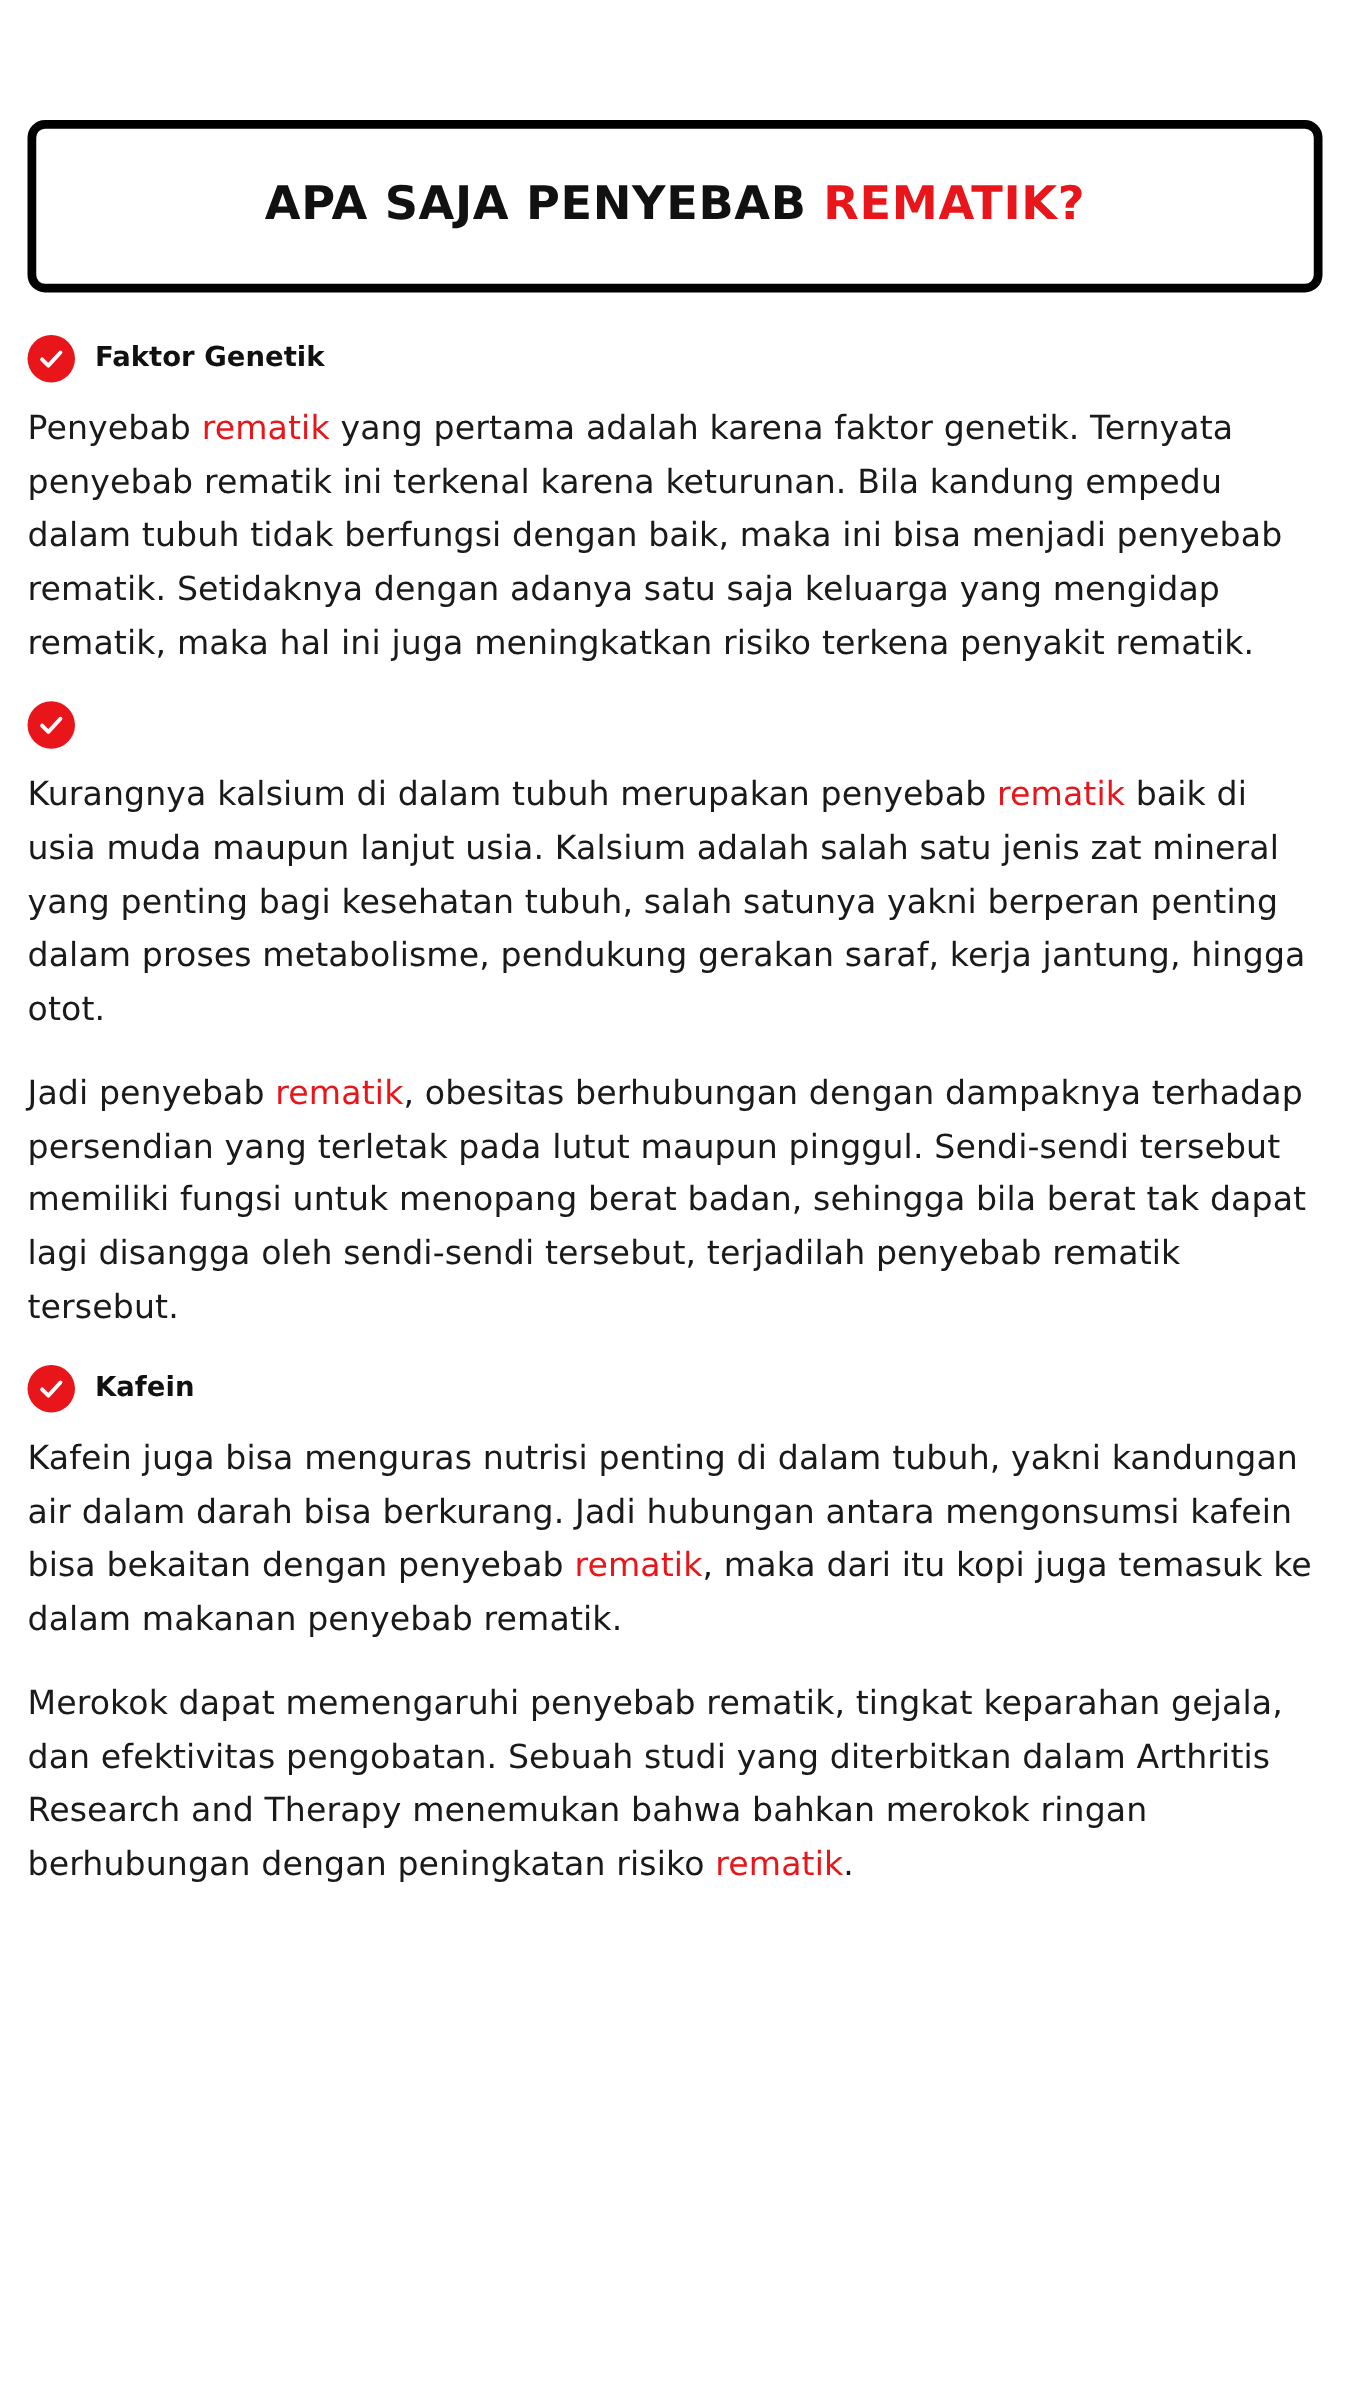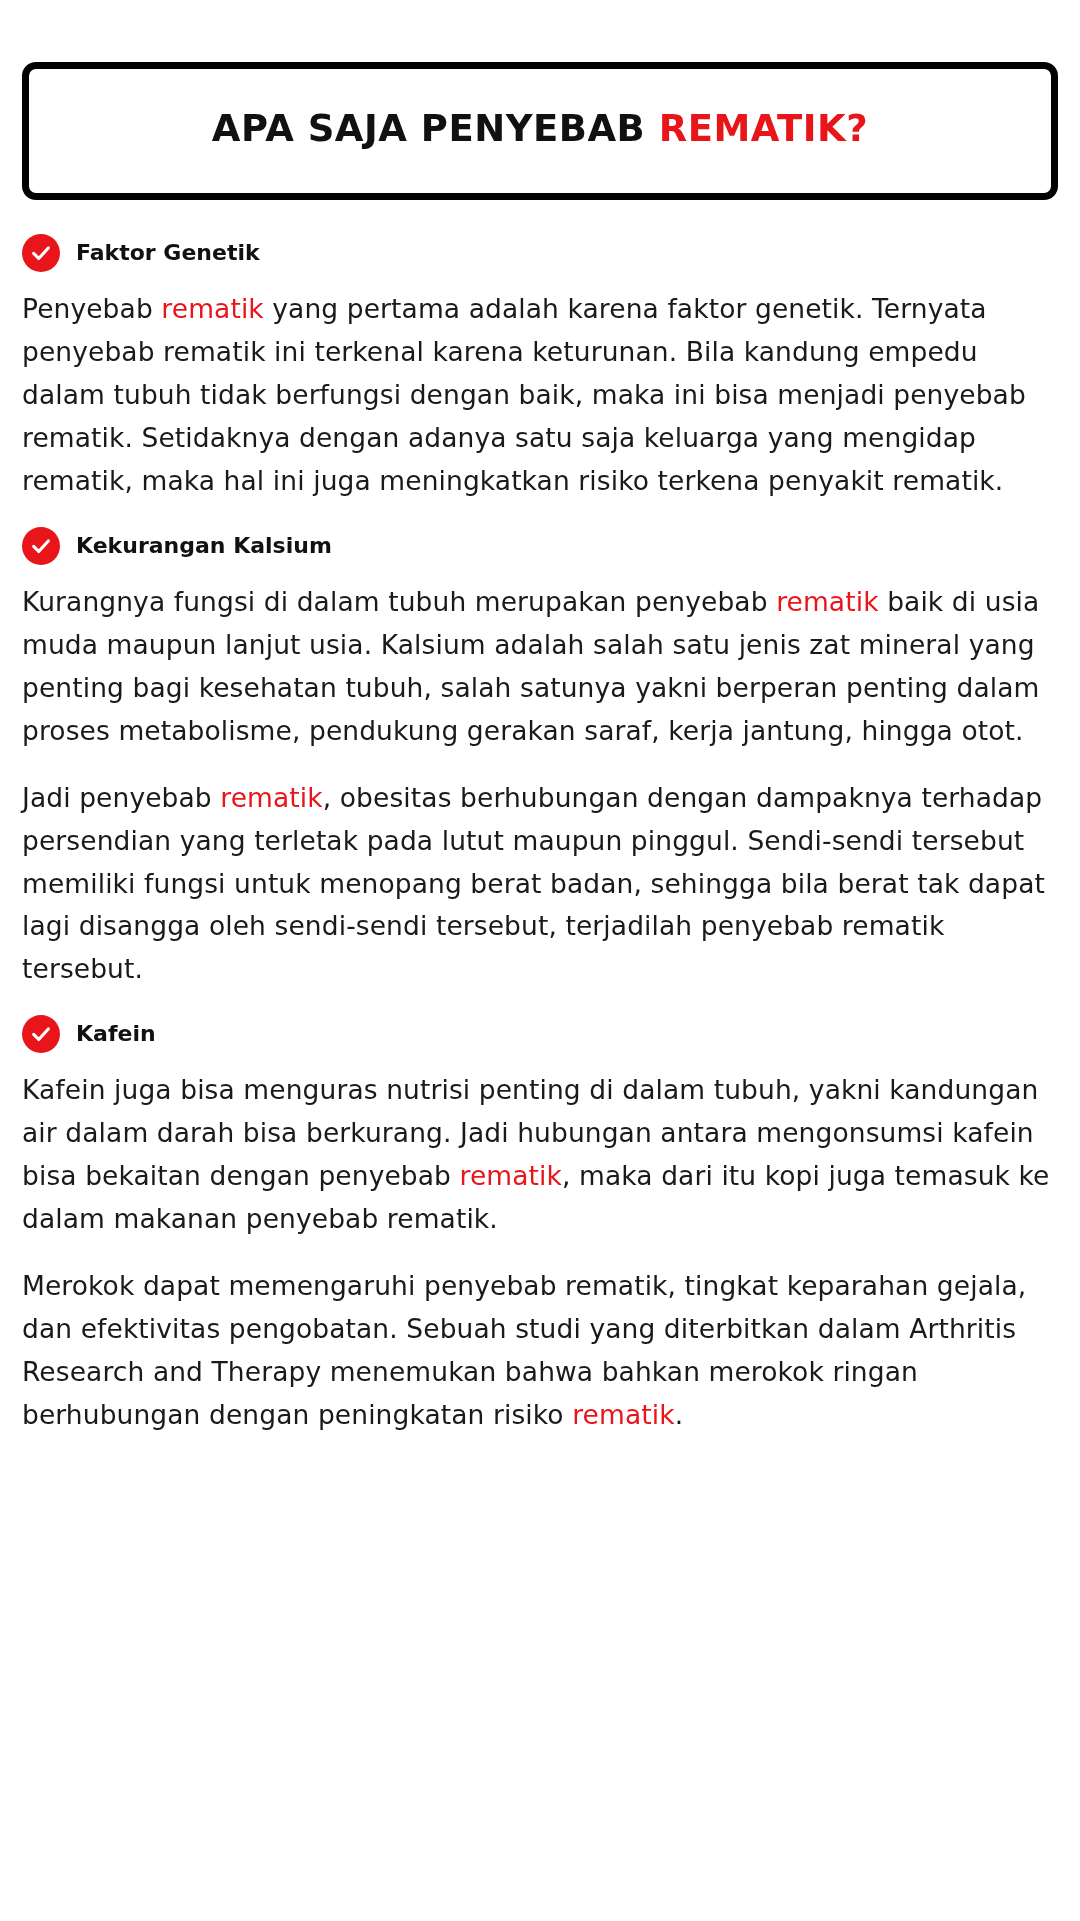--- a/index.html
+++ b/index.html
@@ -9,21 +9,21 @@
     background: #ffffff;
   }
   body {
     width: 1080px;
     min-height: 1921px;
     font-family: "DejaVu Sans", sans-serif;
     color: #111111;
   }
   .page {
     width: 1080px;
-    padding: 62px 22px 10px 22px;
+    padding: 96px 22px 10px 22px;
   }
   .title-box {
     border: 7px solid #000000;
     border-radius: 14px;
     padding: 38px 24px 42px 24px;
     text-align: center;
     margin-bottom: 34px;
   }
   .title-text {
     font-size: 37px;
@@ -99,23 +99,22 @@
         </div>
         <p class="section-body"><span>Penyebab </span><span class="hl">rematik</span><span> yang pertama adalah karena faktor genetik. Ternyata penyebab rematik ini terkenal karena keturunan. Bila kandung empedu dalam tubuh tidak berfungsi dengan baik, maka ini bisa menjadi penyebab rematik. Setidaknya dengan adanya satu saja keluarga yang mengidap rematik, maka hal ini juga meningkatkan risiko terkena penyakit rematik.</span></p>
       </div>
       <div class="section">
         <div class="section-head">
           <span class="check-icon">
             <svg width="22" height="22" viewBox="0 0 24 24" aria-hidden="true">
               <path d="M4 12.5 L9.5 18 L20 6.5" fill="none" stroke="#ffffff" stroke-width="3.4" stroke-linecap="round" stroke-linejoin="round"></path>
             </svg>
           </span>
-          <div class="section-title">Kekurangan Kalsium</div>
         </div>
-        <p class="section-body"><span>Kurangnya fungsi di dalam tubuh merupakan penyebab </span><span class="hl">rematik</span><span> baik di usia muda maupun lanjut usia. Kalsium adalah salah satu jenis zat mineral yang penting bagi kesehatan tubuh, salah satunya yakni berperan penting dalam proses metabolisme, pendukung gerakan saraf, kerja jantung, hingga otot.</span></p>
+        <p class="section-body"><span>Kurangnya kalsium di dalam tubuh merupakan penyebab </span><span class="hl">rematik</span><span> baik di usia muda maupun lanjut usia. Kalsium adalah salah satu jenis zat mineral yang penting bagi kesehatan tubuh, salah satunya yakni berperan penting dalam proses metabolisme, pendukung gerakan saraf, kerja jantung, hingga otot.</span></p>
       </div>
       <div class="section">
         <p class="section-body"><span>Jadi penyebab </span><span class="hl">rematik</span><span>, obesitas berhubungan dengan dampaknya terhadap persendian yang terletak pada lutut maupun pinggul. Sendi-sendi tersebut memiliki fungsi untuk menopang berat badan, sehingga bila berat tak dapat lagi disangga oleh sendi-sendi tersebut, terjadilah penyebab rematik tersebut.</span></p>
       </div>
       <div class="section">
         <div class="section-head">
           <span class="check-icon">
             <svg width="22" height="22" viewBox="0 0 24 24" aria-hidden="true">
               <path d="M4 12.5 L9.5 18 L20 6.5" fill="none" stroke="#ffffff" stroke-width="3.4" stroke-linecap="round" stroke-linejoin="round"></path>
             </svg>

